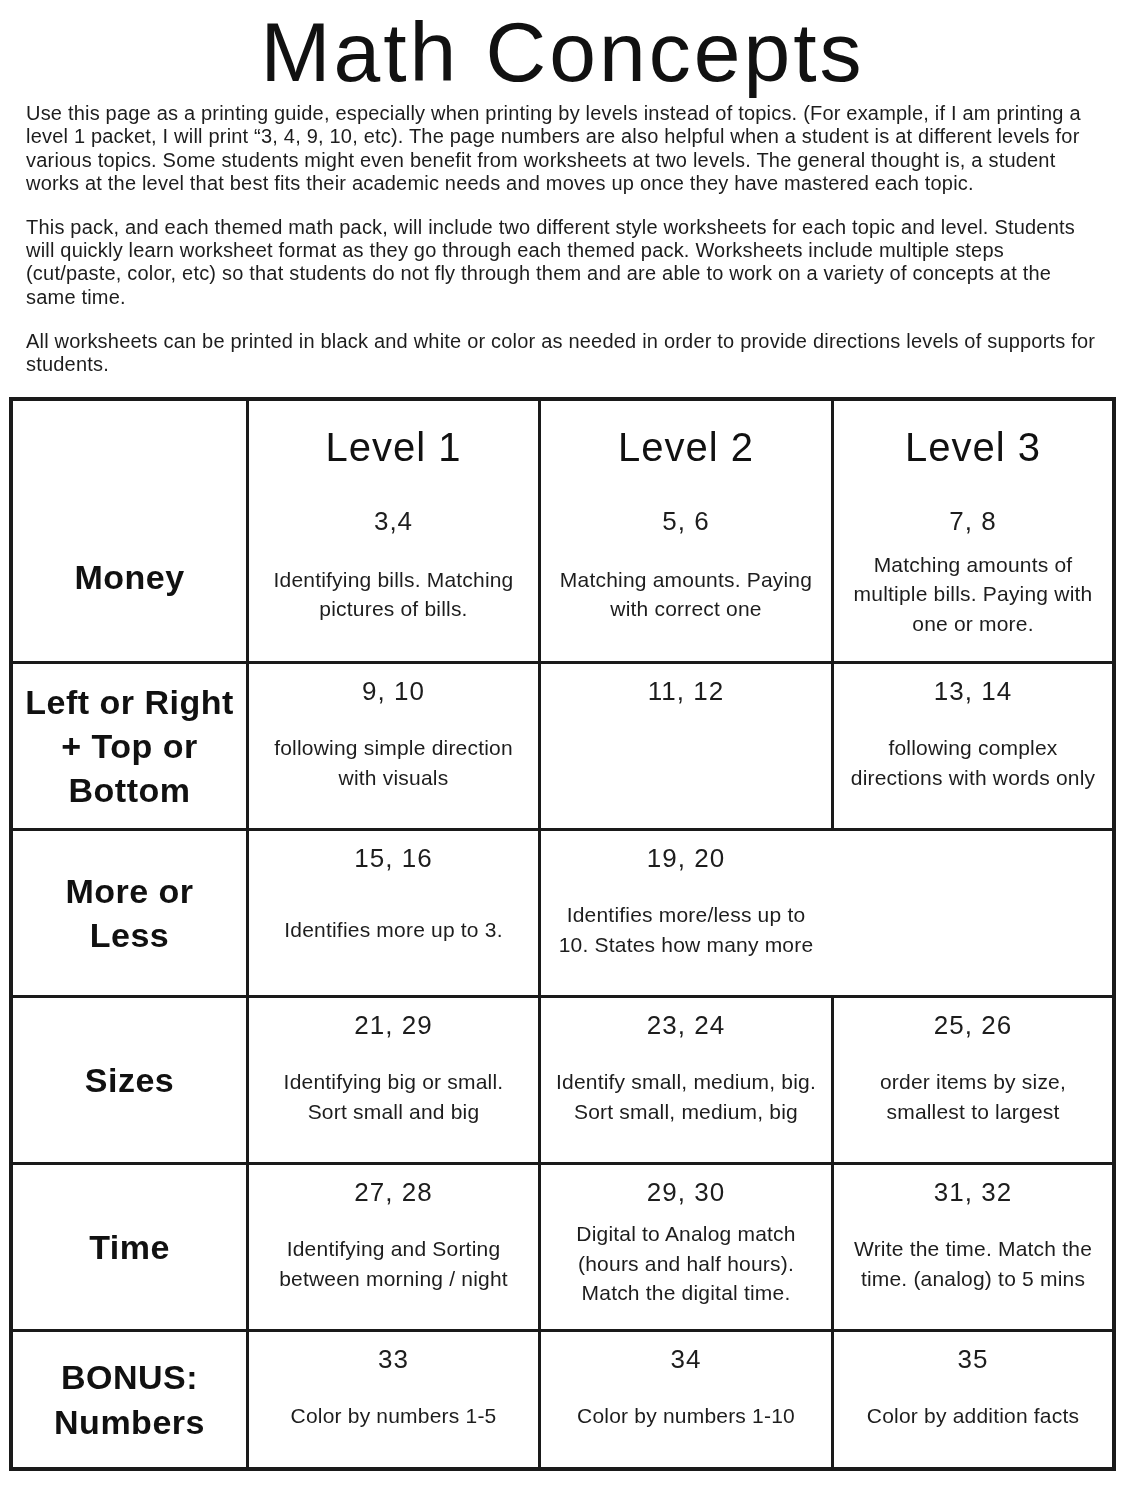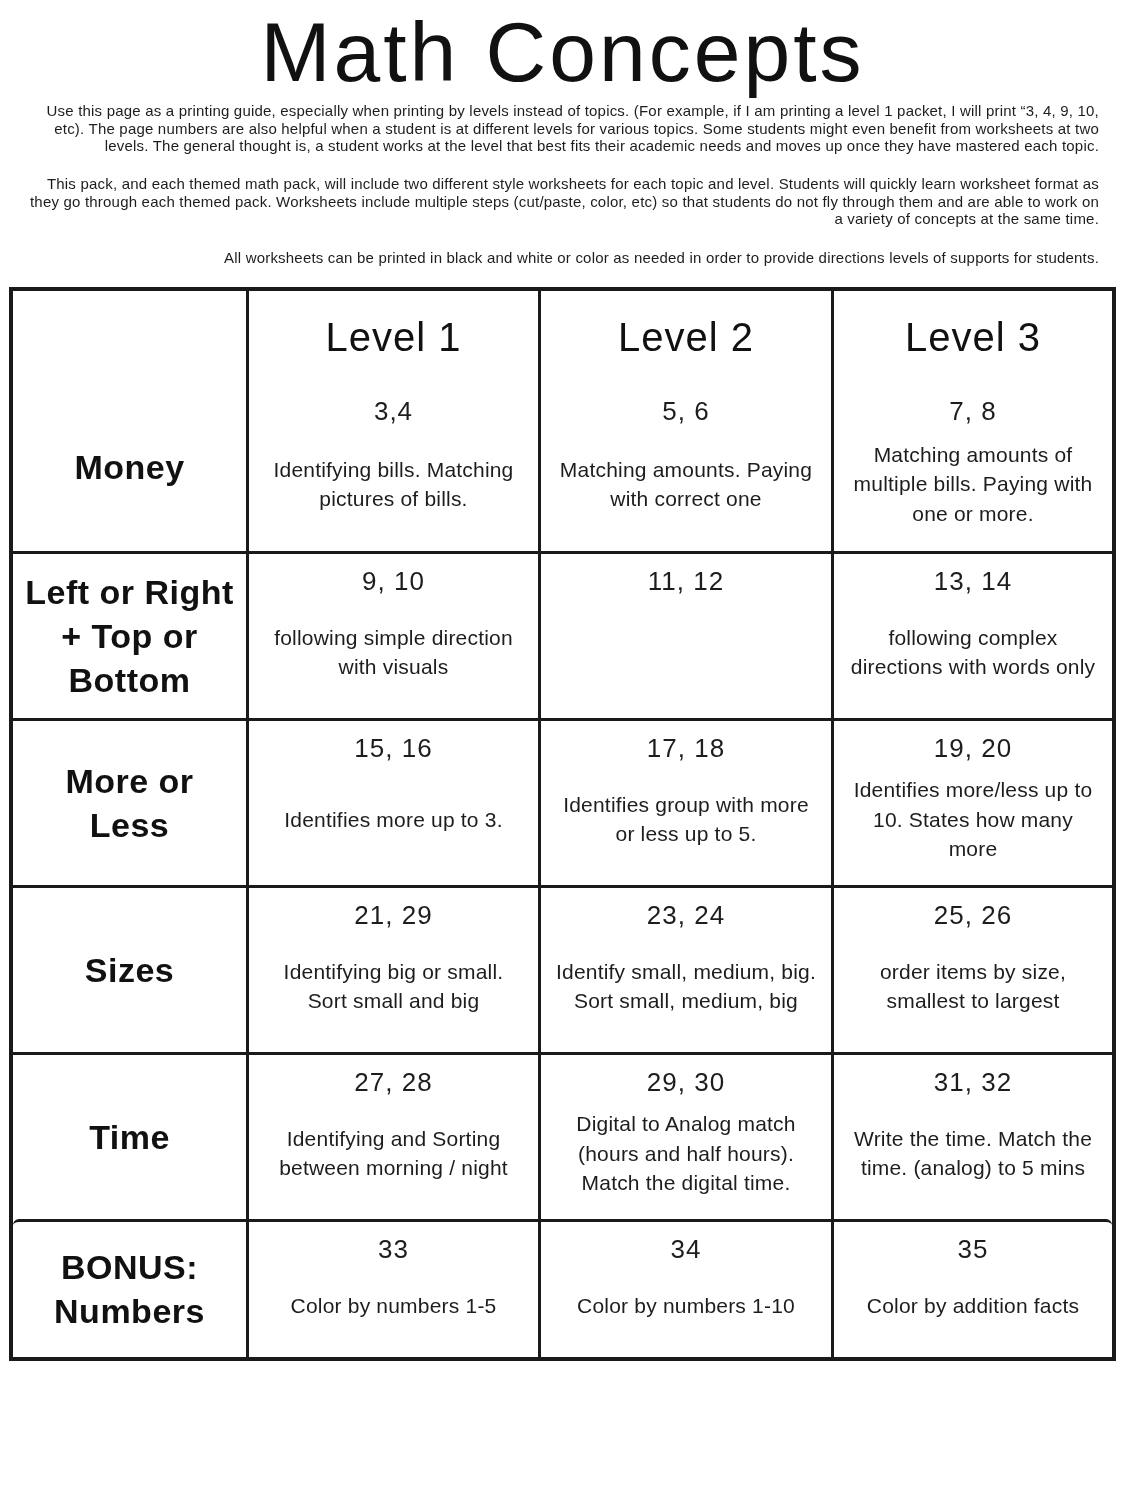--- a/index.html
+++ b/index.html
@@ -21,22 +21,22 @@
     font-weight: 400;
     letter-spacing: 3px;
     padding-top: 8px;
     line-height: 1.05;
     color: #111;
   }
   .intro {
     margin-top: 6px;
   }
   .intro p {
-    text-align: right;
-    font-size: 15px;
+    text-align: left;
+    font-size: 20px;
     line-height: 1.16;
     letter-spacing: 0.2px;
     margin: 0 26px 21px 26px;
     color: #1d1d1d;
   }
   .ctable {
     width: 1107px;
     margin: 0 auto 0 9px;
     border: 4px solid #1a1a1a;
   }
@@ -49,21 +49,21 @@
   .cell {
     border-left: 3px solid #1a1a1a;
     display: flex;
     flex-direction: column;
     align-items: center;
     text-align: center;
   }
   .cell:first-child { border-left: none; }
   .row-header { min-height: 93px; }
   .row-data   { min-height: 167px; }
-  .row-last   { min-height: 138px; border-radius: 6px; }
+  .row-last   { min-height: 138px; }
   .head-cell {
     justify-content: center;
     font-size: 40px;
     letter-spacing: 1px;
     color: #111;
   }
   .topic-cell {
     justify-content: center;
     font-size: 34px;
     line-height: 1.3;
@@ -155,26 +155,20 @@
 
   <div class="trow row-data">
     <div class="cell topic-cell">More or Less</div>
     <div class="cell level-cell">
       <div class="cell-pages">15, 16</div>
       <div class="cell-desc-wrap">
         <div class="cell-desc">Identifies more up to 3.</div>
       </div>
     </div>
     <div class="cell level-cell">
-      <div class="cell-pages">17, 18</div>
-      <div class="cell-desc-wrap">
-        <div class="cell-desc">Identifies group with more or less up to 5.</div>
-      </div>
-    </div>
-    <div class="cell level-cell">
       <div class="cell-pages">19, 20</div>
       <div class="cell-desc-wrap">
         <div class="cell-desc">Identifies more/less up to 10. States how many more</div>
       </div>
     </div>
   </div>
 
   <div class="trow row-data">
     <div class="cell topic-cell">Sizes</div>
     <div class="cell level-cell">

